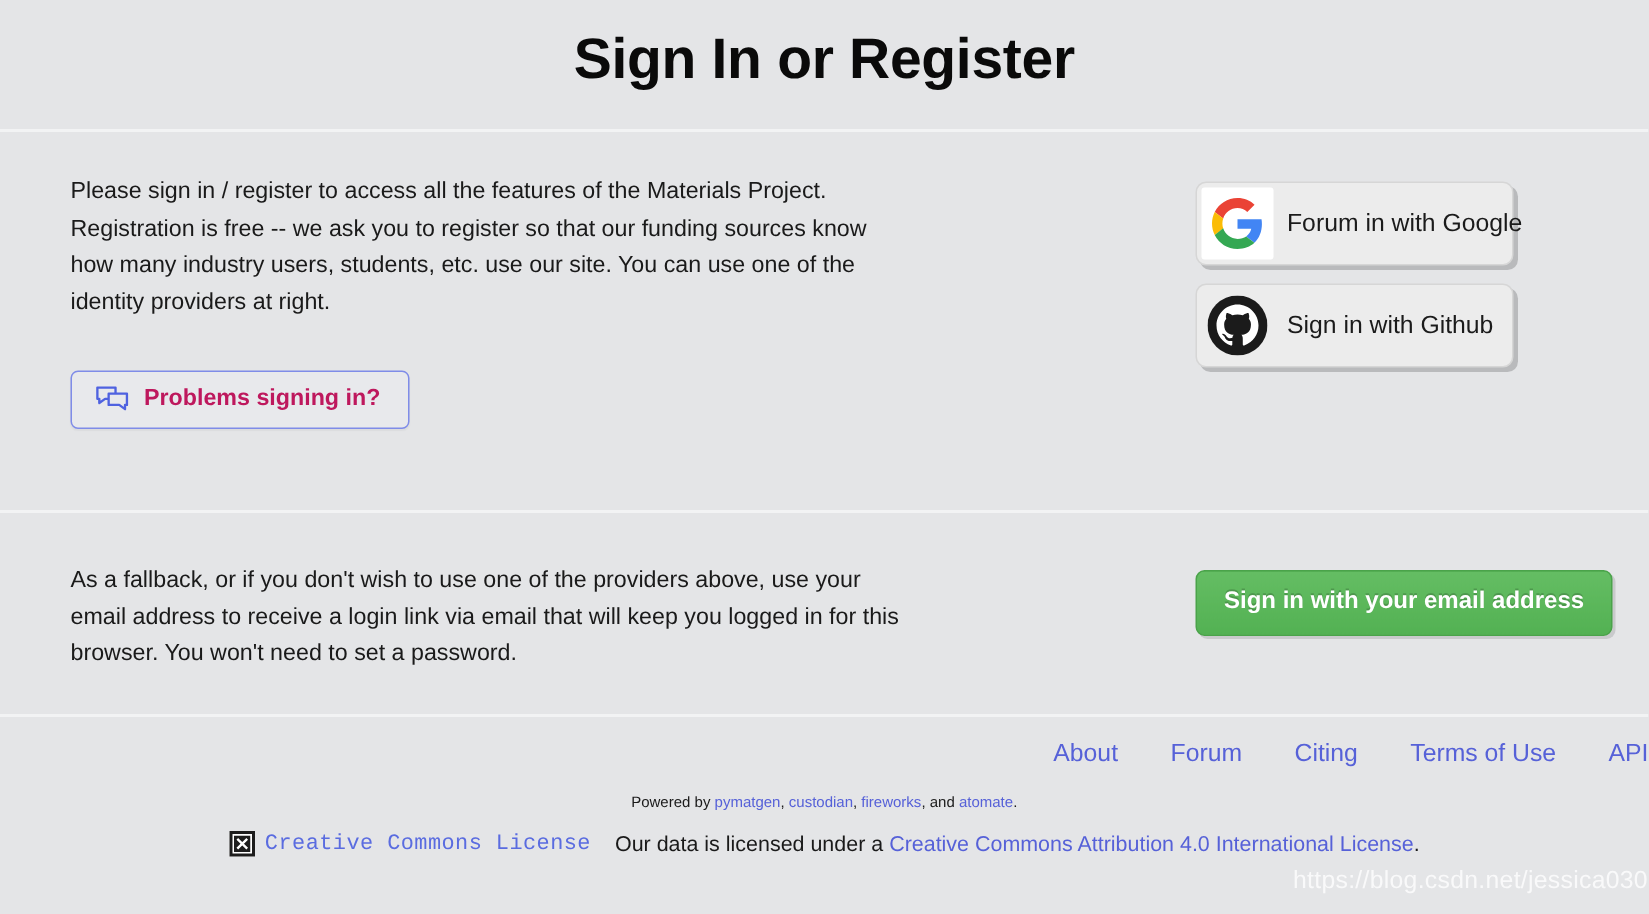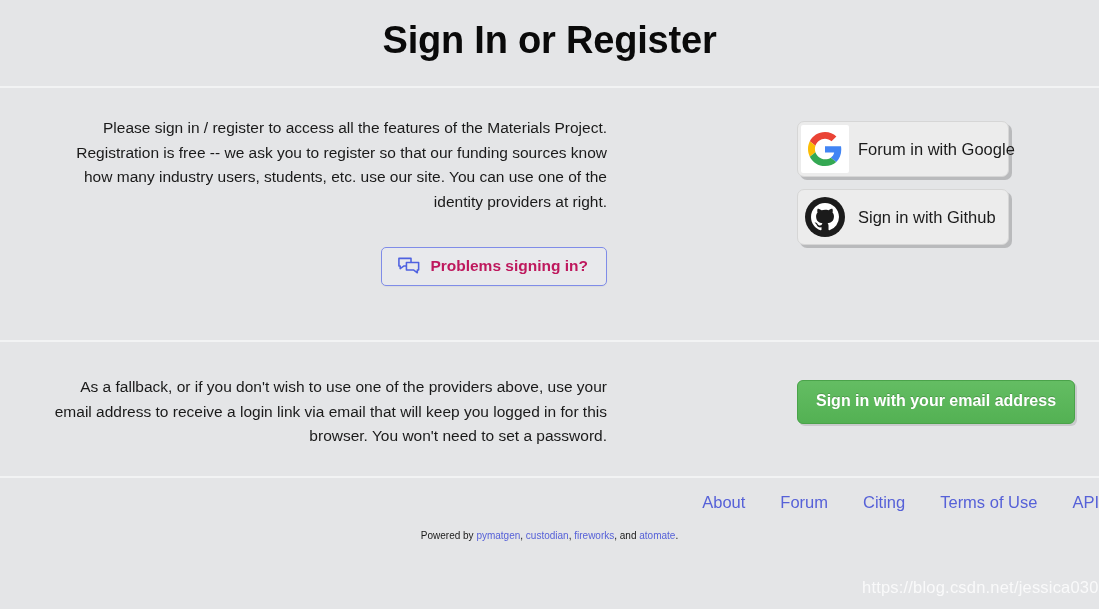--- a/index.html
+++ b/index.html
@@ -36,21 +36,20 @@
   
   .section {
     position: relative;
     border-bottom: 2px solid #f2f3f4;
   }
 
   .section-inner {
     display: flex;
     align-items: flex-start;
     padding: 0 47px;
-    text-align: right;
   }
 
   .col-text { width: 560px; flex: none; }
   .col-actions { flex: 1; display: flex; flex-direction: column; align-items: flex-start; }
 
   p.body-copy {
     font-size: 15.5px;
     line-height: 24.6px;
     color: #1a1a1a;
     margin: 0;
@@ -272,17 +271,27 @@
       <a>Forum</a>
       <a>Citing</a>
       <a>Terms of Use</a>
       <a>API</a>
     </div>
 
     <div class="powered">
       <span>Powered by </span><a>pymatgen</a><span>, </span><a>custodian</a><span>, </span><a>fireworks</a><span>, and </span><a>atomate</a><span>.</span>
     </div>
 
+    <div class="license-row">
+      <span class="broken-img">
+        <svg viewBox="0 0 12 12" xmlns="http://www.w3.org/2000/svg">
+          <rect x="0" y="0" width="12" height="12" fill="#1d1d1d"></rect>
+          <path d="M2.4 2.4 L9.6 9.6 M9.6 2.4 L2.4 9.6" stroke="#ffffff" stroke-width="1.7"></path>
+        </svg>
+      </span>
+      <span class="cc-alt">Creative Commons License</span>
+      <span class="license-text"><span>Our data is licensed under a </span><a>Creative Commons Attribution 4.0 International License</a><span>.</span></span>
+    </div>
   </div>
 
   <div class="watermark">https://blog.csdn.net/jessica0307</div>
 
 </div>
 
 </body></html>

